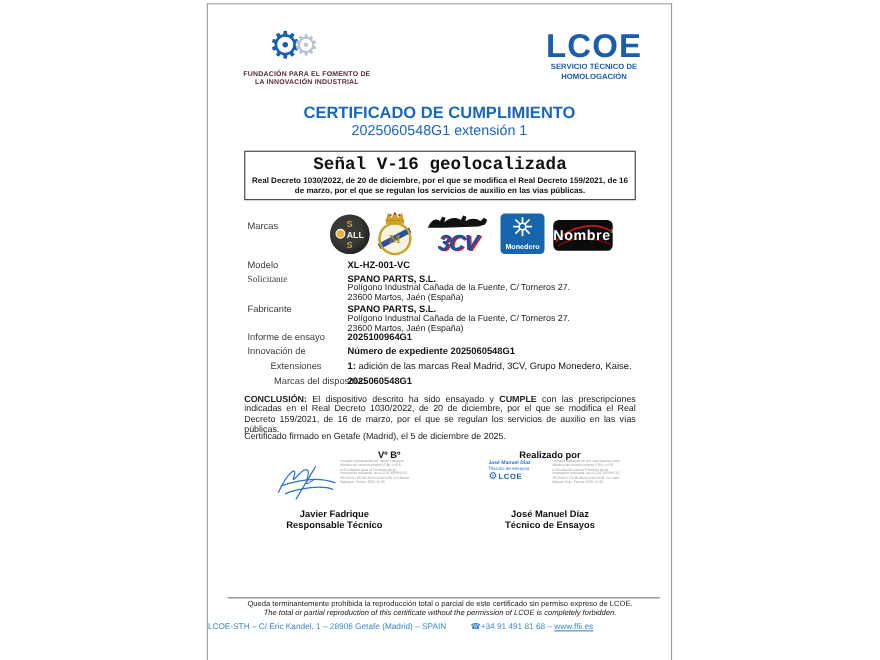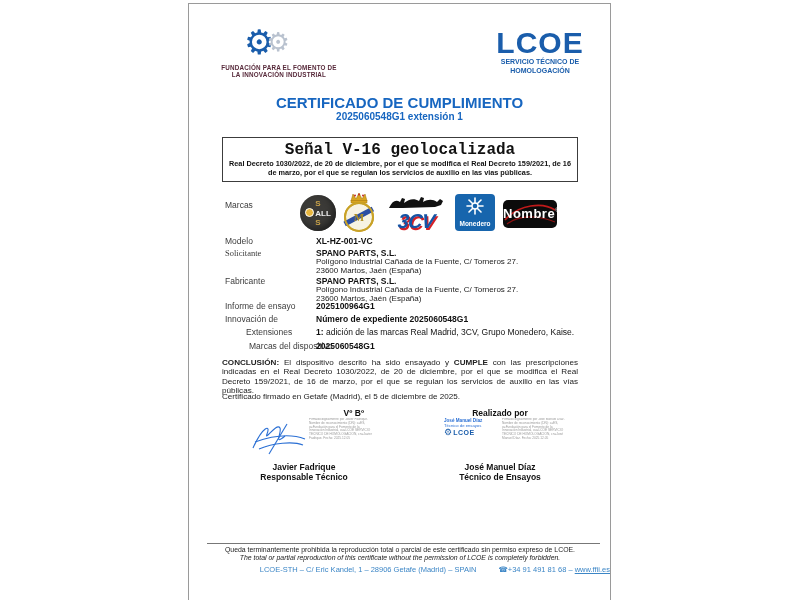--- a/index.html
+++ b/index.html
@@ -18,21 +18,21 @@
   .ffii .gears{height:40px;line-height:40px;position:relative;}
   .gear-big{font-size:34px;color:#1a5dab;position:relative;left:-8px;top:-2px;}
   .gear-small{font-size:26px;color:#b9c2cf;position:relative;left:-16px;top:-5px;}
   .ffii .cap{font-size:6.3px;font-weight:bold;color:#57293a;line-height:7.2px;letter-spacing:.2px;}
   .lcoe{left:292px;top:24px;width:118px;text-align:center;}
   .lcoe .word{font-size:30px;font-weight:bold;color:#1a5dab;line-height:30px;letter-spacing:1px;}
   .lcoe .sub{font-size:7px;font-weight:bold;color:#1a5dab;line-height:8.5px;}
 
   
   .title1{left:0;top:90px;width:100%;text-align:center;font-size:15px;font-weight:bold;color:#1766c0;}
-  .title2{left:0;top:107px;width:100%;text-align:center;font-size:10px;font-weight:bold;color:#1766c0;}
+  .title2{left:0;top:107px;width:100%;text-align:center;font-size:13px;font-weight:normal;color:#1766c0;}
 
   
   .pbox{left:33px;top:133px;width:346px;border:1px solid #3c3c3c;text-align:center;padding:3px 4px 4px 4px;background:#fff;}
   .pbox .pname{font-size:16px;font-weight:bold;color:#111;font-family:Liberation Mono, monospace;}
   .pbox .preg{font-size:7.3px;font-weight:bold;color:#111;line-height:8.6px;margin-top:1px;}
 
   
   .flabel{left:36px;font-size:8.5px;color:#3c3c3c;}
   .fval{left:127px;font-size:8.5px;color:#111;}
   .b{font-weight:bold;}
@@ -68,21 +68,21 @@
   .microtext{font-size:3.2px;line-height:3.8px;color:#999;overflow:hidden;word-break:break-word;}
   .stampcol{font-size:4.2px;line-height:5px;color:#2a6fd4;}
   .stampcol .sname{font-weight:bold;font-size:4.6px;}
   .minilcoe{font-size:7px;font-weight:bold;color:#1a5dab;letter-spacing:.5px;}
   .minigear{font-size:9px;color:#1a5dab;}
 
   
   .frule{left:18px;top:539px;width:393px;border-top:1px solid #777;height:0;}
   .legal{left:20px;width:382px;text-align:center;font-size:6.9px;line-height:8px;color:#222;}
   .legal-en{font-style:italic;}
-  .fblue{left:0;top:561px;width:100%;text-align:right;font-size:7.5px;color:#3c86c6;}
+  .fblue{left:0;top:561px;width:100%;text-align:left;font-size:7.5px;color:#3c86c6;}
   .fblue .gap{display:inline-block;width:22px;}
   .fblue .lnk{text-decoration:underline;cursor:pointer;}
 </style>
 </head>
 <body>
 
 <div class="page">
 
   <div class="abs ffii">
     <div class="gears">

